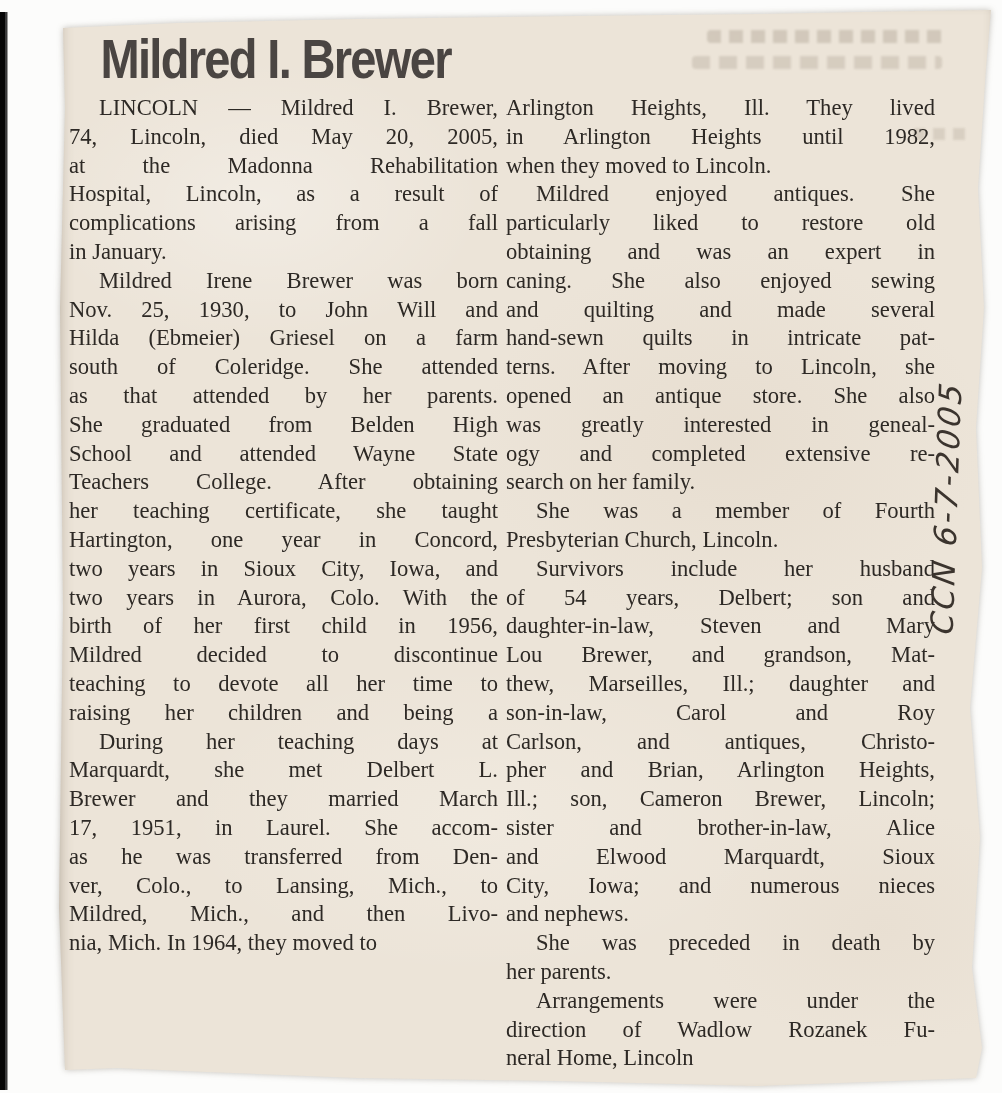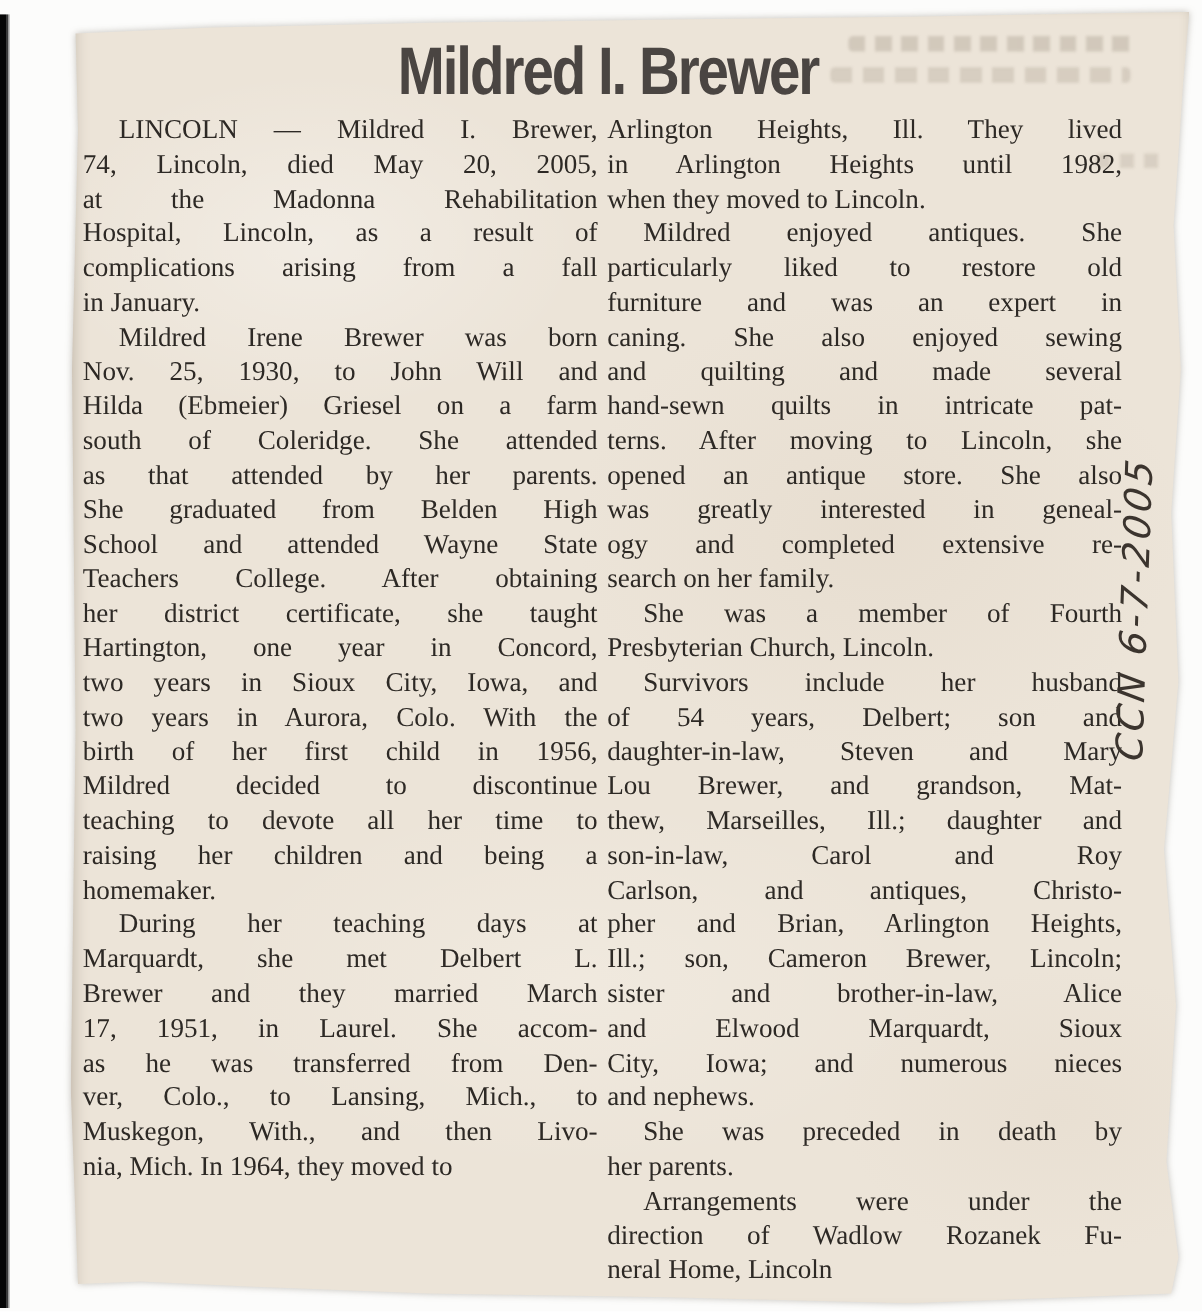--- a/index.html
+++ b/index.html
@@ -24,21 +24,21 @@
       radial-gradient(ellipse 300px 200px at 88% 85%, rgba(219,205,188,.20), transparent 60%);
     clip-path: polygon(
       6px 20px, 120px 15px, 300px 11px, 520px 8px, 700px 6px, 860px 3px, 934px 2px,
       929px 60px, 921px 180px, 927px 300px, 919px 420px, 925px 560px, 913px 700px,
       923px 830px, 915px 960px, 925px 1040px, 919px 1070px,
       700px 1078px, 500px 1073px, 300px 1070px, 150px 1064px, 60px 1060px, 8px 1062px,
       2px 900px, 6px 600px, 3px 300px, 8px 100px
     );
     box-shadow: inset 10px 0 14px -8px rgba(95,82,66,.45), inset -6px 0 10px -6px rgba(95,82,66,.25);
   }
-  .headline-row { position:absolute; left:10px; top:18px; width:880px; text-align:center; }
+  .headline-row { position:absolute; left:10px; top:18px; width:880px; }
   .headline {
     display:inline-block; transform:scaleX(.84); transform-origin:center;
     font-family:"Liberation Sans", sans-serif; font-weight:bold;
     font-size:56px; letter-spacing:-2px; color:#4a4542; white-space:nowrap;
   }
   .columns { position:absolute; left:12px; top:86px; width:866px; display:flex; gap:8px; }
   .col { width:429px; color:#2d2925; font-size:22.6px; line-height:28.8px; }
   .line { white-space:nowrap; text-align:justify; text-align-last:justify; text-justify:inter-word; height:28.8px; }
   .line.last { text-align-last:left; }
   .line.indent { text-indent:30px; }
@@ -85,45 +85,44 @@
             <div class="line">complications arising from a fall</div>
             <div class="line last">in January.</div>
             <div class="line indent">Mildred Irene Brewer was born</div>
             <div class="line">Nov. 25, 1930, to John Will and</div>
             <div class="line">Hilda (Ebmeier) Griesel on a farm</div>
             <div class="line">south of Coleridge. She attended</div>
             <div class="line">as that attended by her parents.</div>
             <div class="line">She graduated from Belden High</div>
             <div class="line">School and attended Wayne State</div>
             <div class="line">Teachers College. After obtaining</div>
-            <div class="line">her district certificate, she taught</div>
+            <div class="line">her teaching certificate, she taught</div>
             <div class="line">Hartington, one year in Concord,</div>
             <div class="line">two years in Sioux City, Iowa, and</div>
             <div class="line">two years in Aurora, Colo. With the</div>
             <div class="line">birth of her first child in 1956,</div>
             <div class="line">Mildred decided to discontinue</div>
             <div class="line">teaching to devote all her time to</div>
             <div class="line">raising her children and being a</div>
-            <div class="line last">homemaker.</div>
             <div class="line indent">During her teaching days at</div>
             <div class="line">Marquardt, she met Delbert L.</div>
             <div class="line">Brewer and they married March</div>
             <div class="line">17, 1951, in Laurel. She accom-</div>
             <div class="line">as he was transferred from Den-</div>
             <div class="line">ver, Colo., to Lansing, Mich., to</div>
-            <div class="line">Muskegon, With., and then Livo-</div>
+            <div class="line">Mildred, Mich., and then Livo-</div>
             <div class="line last">nia, Mich. In 1964, they moved to</div>
           </div>
         <div class="col">
             <div class="line">Arlington Heights, Ill. They lived</div>
             <div class="line">in Arlington Heights until 1982,</div>
             <div class="line last">when they moved to Lincoln.</div>
             <div class="line indent">Mildred enjoyed antiques. She</div>
             <div class="line">particularly liked to restore old</div>
-            <div class="line">furniture and was an expert in</div>
+            <div class="line">obtaining and was an expert in</div>
             <div class="line">caning. She also enjoyed sewing</div>
             <div class="line">and quilting and made several</div>
             <div class="line">hand-sewn quilts in intricate pat-</div>
             <div class="line">terns. After moving to Lincoln, she</div>
             <div class="line">opened an antique store. She also</div>
             <div class="line">was greatly interested in geneal-</div>
             <div class="line">ogy and completed extensive re-</div>
             <div class="line last">search on her family.</div>
             <div class="line indent">She was a member of Fourth</div>
             <div class="line last">Presbyterian Church, Lincoln.</div>

